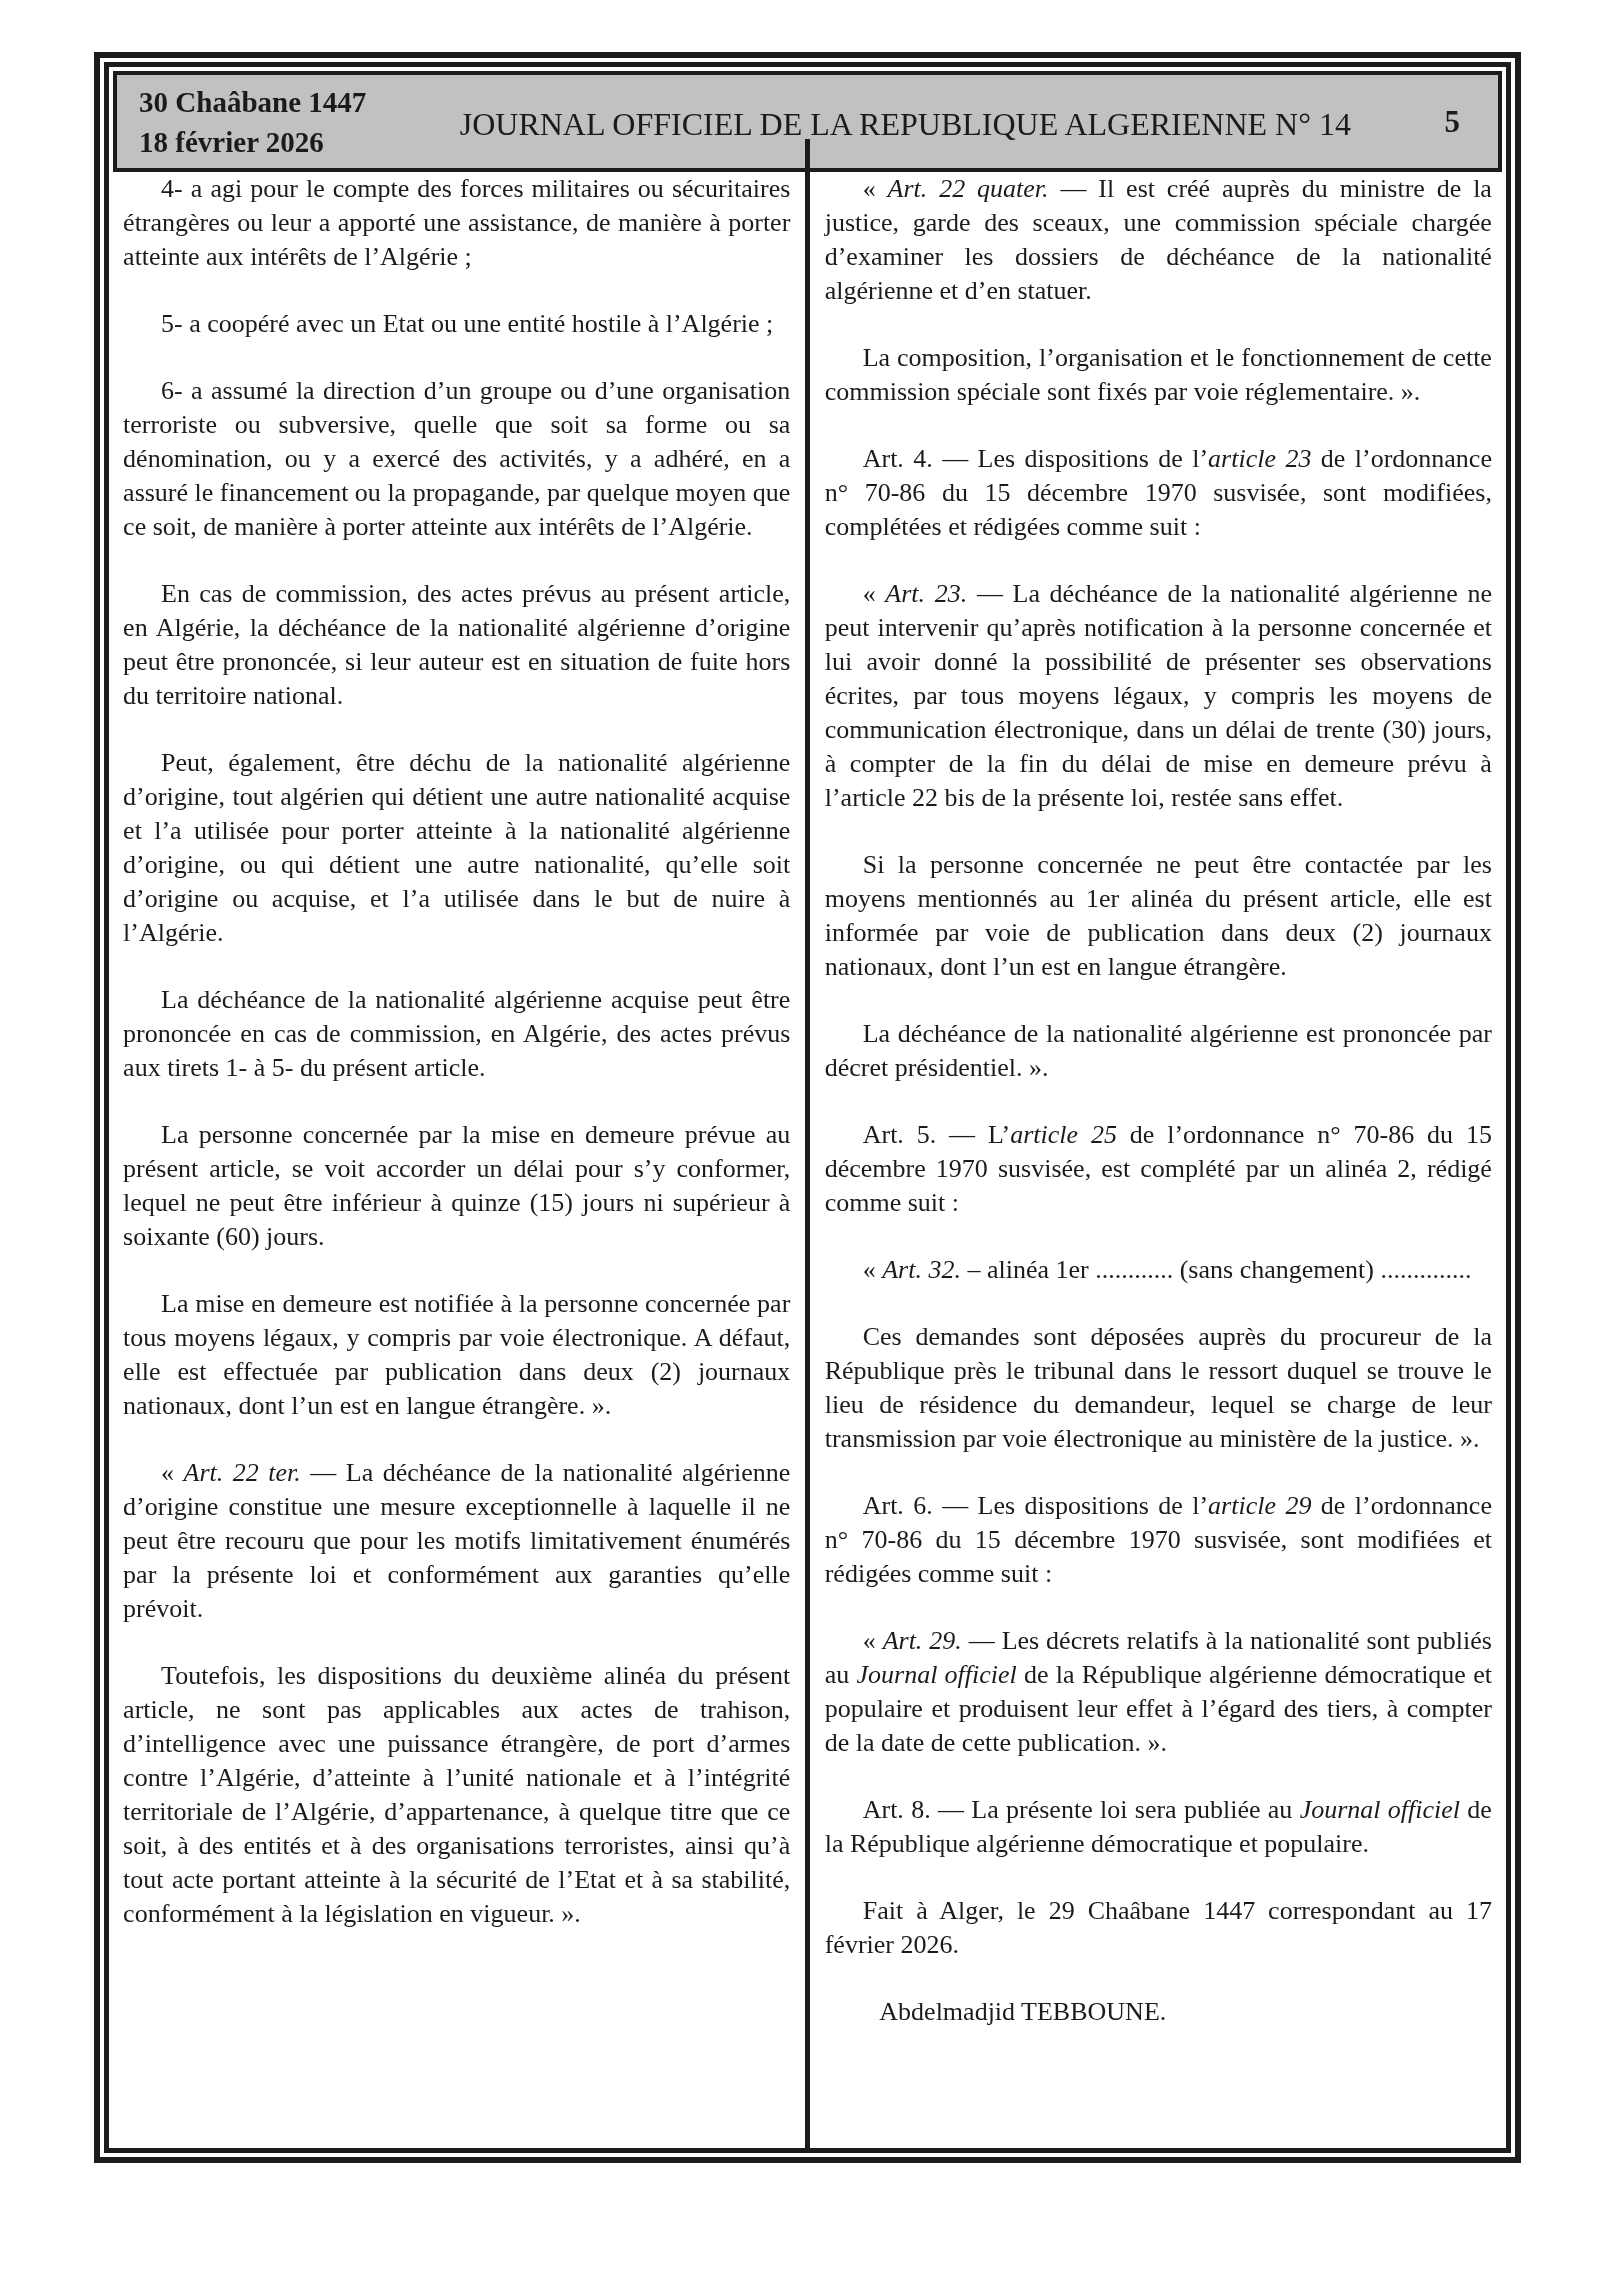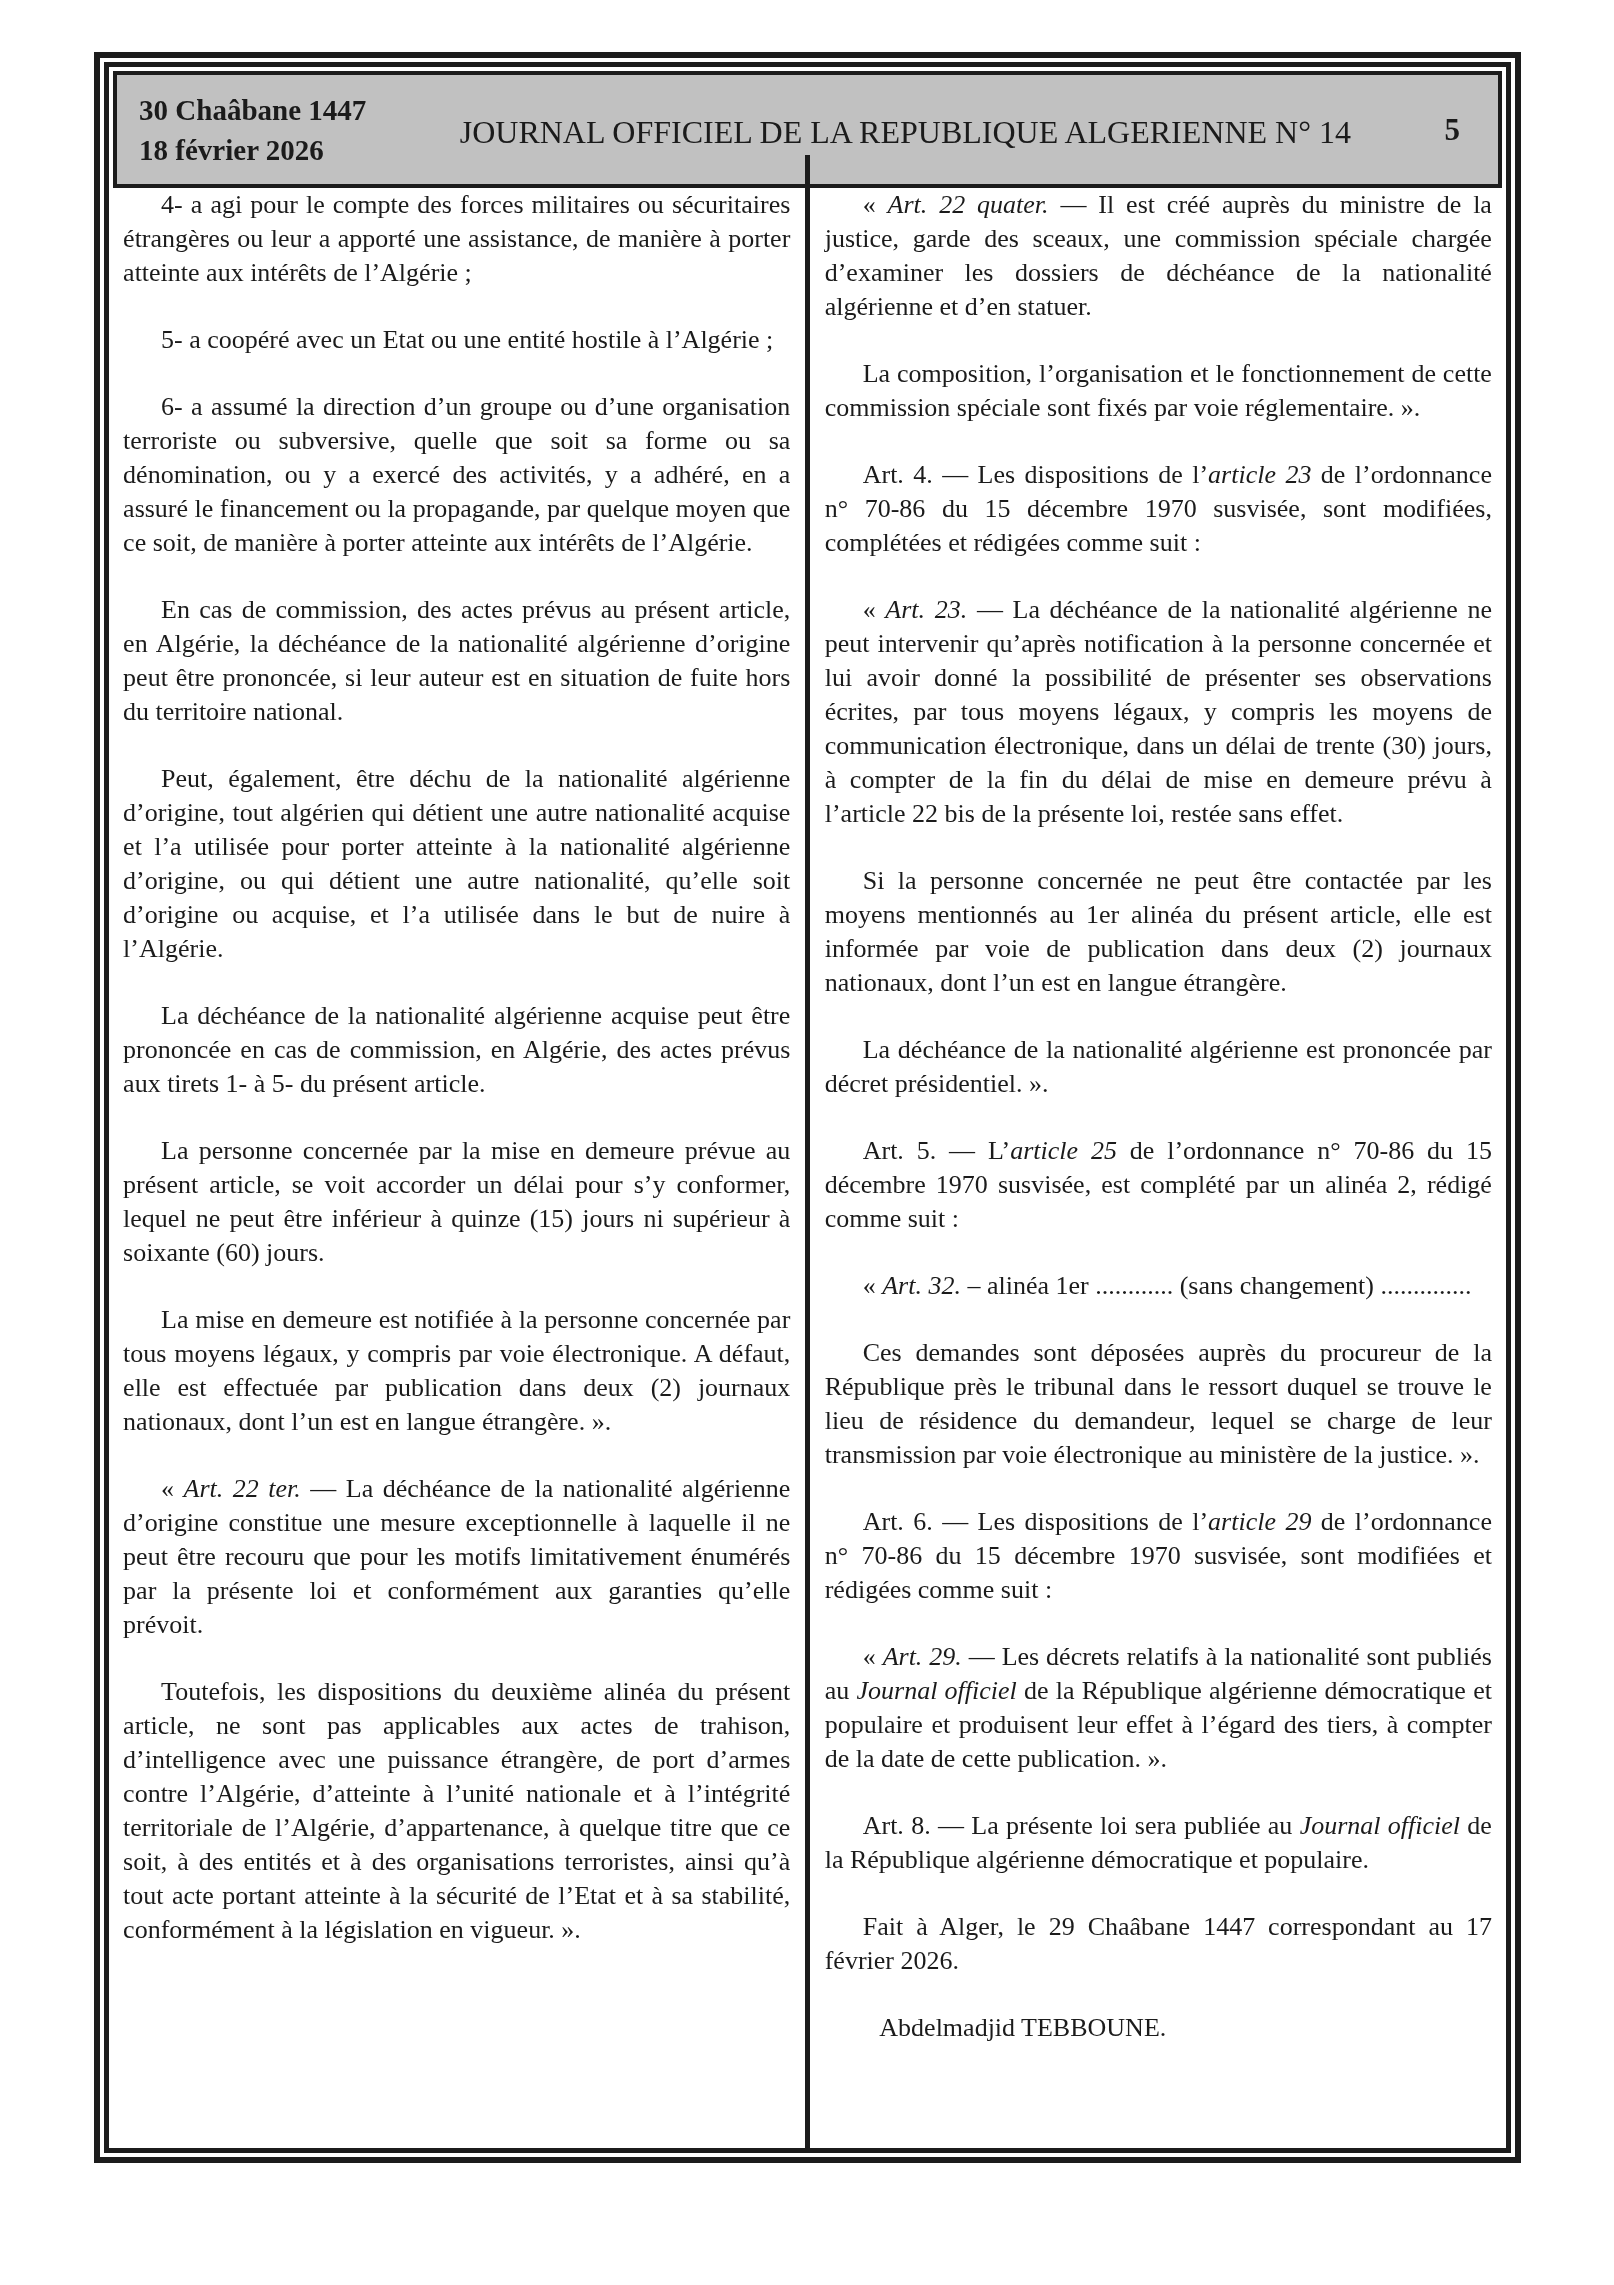--- a/index.html
+++ b/index.html
@@ -27,21 +27,21 @@
     inset: 3.6px;
     border: 5.4px solid #1c1c1c;
     box-sizing: border-box;
     display: flex;
     flex-direction: column;
   }
   .masthead {
     margin: 4.5px 4.5px 0 4.5px;
     border: 4.5px solid #1c1c1c;
     background: #c1c1c1;
-    height: 117px;
+    height: 101px;
     box-sizing: border-box;
     display: flex;
     align-items: center;
     flex: 0 0 auto;
   }
   .masthead .dates {
     padding-left: 22px;
     font-weight: bold;
     font-size: 29px;
     line-height: 40px;

